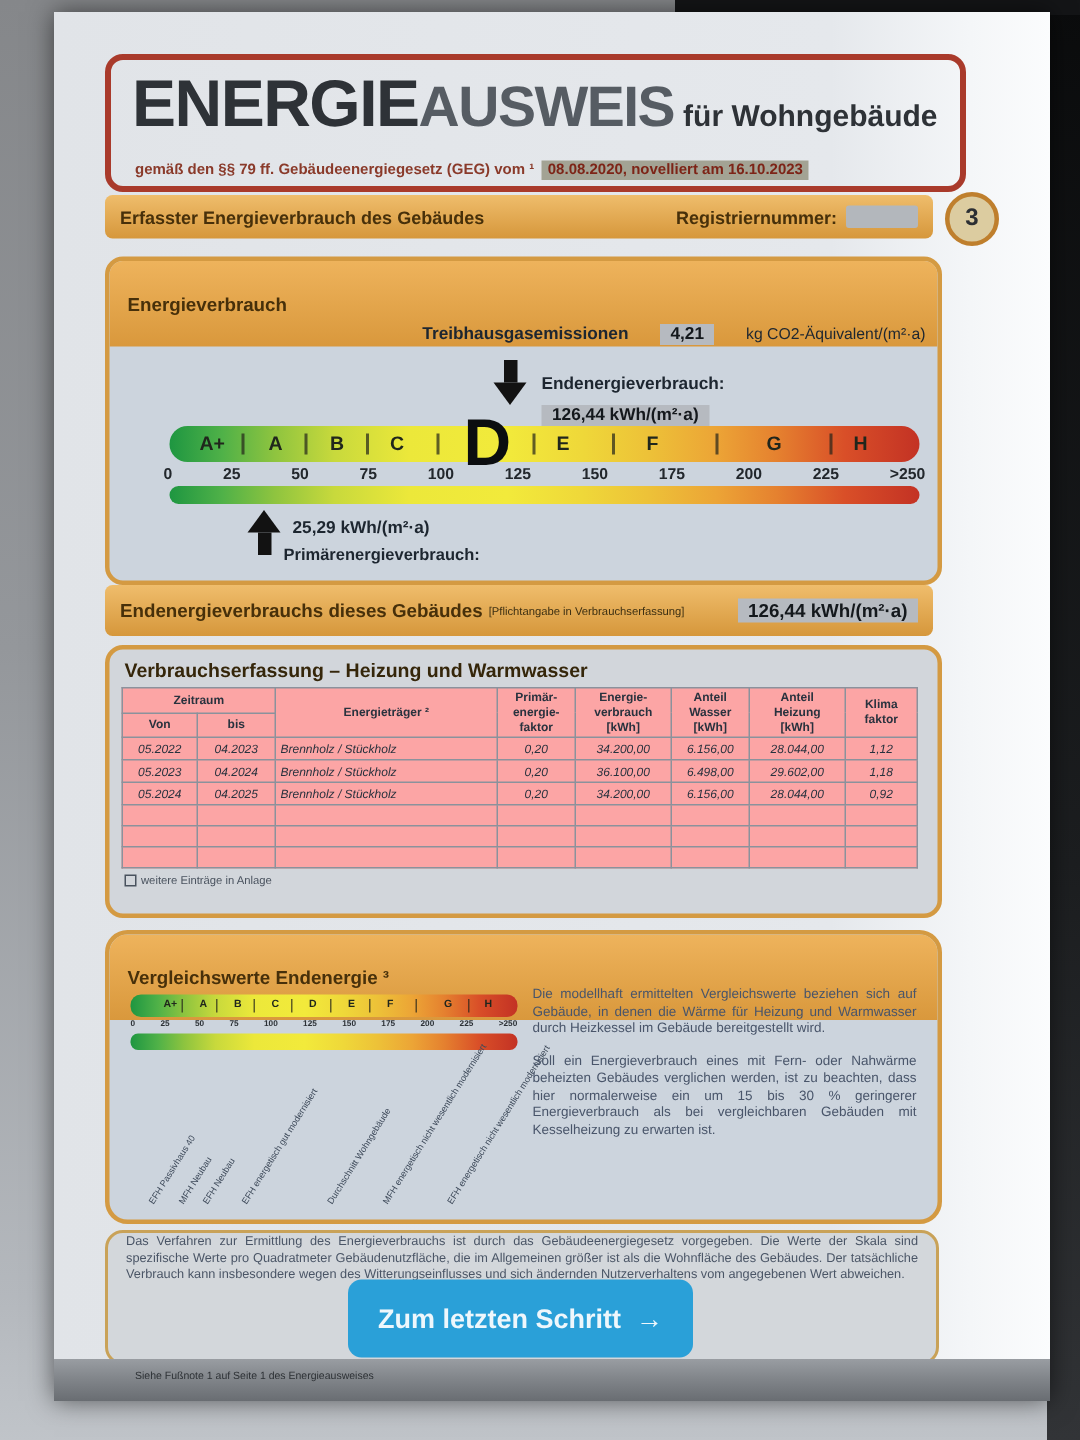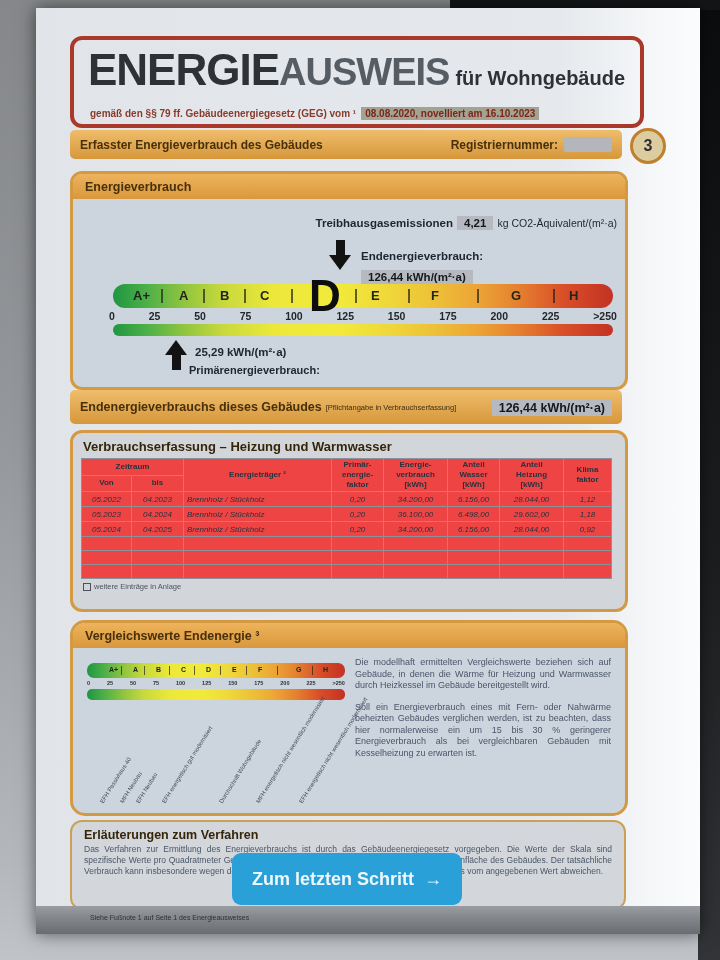--- a/index.html
+++ b/index.html
@@ -30,25 +30,25 @@
     display:flex;align-items:center;padding:0 10px;box-sizing:border-box;font-size:12px;}
   .meta-left{flex:1;}
   .redact{display:inline-block;width:48px;height:15px;background:#b3b7bc;
     border-radius:2px;margin-left:6px;vertical-align:middle;}
   .badge{position:absolute;left:594px;top:120px;width:30px;height:30px;border-radius:50%;
     border:3px solid #bf7f2d;background:#dccca0;display:flex;align-items:center;
     justify-content:center;font-size:16px;font-weight:bold;color:#2c2f33;}
   .sect{position:absolute;border:3px solid #d49a42;border-radius:12px;
     background:#ccd4dd;overflow:hidden;}
   .sect-head{height:25px;background:linear-gradient(180deg,#eeb35c,#d9983c);
-    display:flex;align-items:center;padding:0 12px;font-weight:bold;font-size:12.5px;
+    display:flex;align-items:center;padding:16px 12px;font-weight:bold;font-size:12.5px;
     color:#47300a;}
   
   #consumption{left:34px;top:163px;width:552px;height:213px;}
-  .ghg{position:absolute;right:8px;top:42px;display:flex;align-items:center;gap:4px;
+  .ghg{position:absolute;right:8px;top:42px;display:flex;align-items:center;gap:21px;
     font-size:10.5px;color:#1d2630;white-space:nowrap;}
   .ghg-label{font-weight:bold;font-size:11.5px;}
   .gbox{background:#b6bac0;color:#14181c;font-weight:bold;padding:1px 7px;font-size:11.5px;}
   .fin-label{position:absolute;left:288px;top:76px;font-weight:bold;font-size:11.5px;color:#1d2630;}
   .fin-value{position:absolute;left:288px;top:93px;}
   .arr{position:absolute;width:22px;}
   .arr .stem{width:9px;height:15px;background:#121212;margin:0 auto;}
   .arr .head-down{width:0;height:0;border-left:11px solid transparent;
     border-right:11px solid transparent;border-top:15px solid #121212;}
   .arr .head-up{width:0;height:0;border-left:11px solid transparent;
@@ -74,21 +74,21 @@
   
   .final-bar{position:absolute;left:34px;top:382px;width:552px;height:34px;
     display:flex;align-items:center;padding:0 10px;box-sizing:border-box;}
   .final-label{font-size:12.5px;}
   .final-note{font-size:7.5px;font-weight:normal;color:#3c2f12;margin-left:4px;flex:1;}
   .final-value .gbox{font-size:12.5px;}
   
   #tableSect{left:34px;top:422px;width:552px;height:176px;background:#d2d6db;}
   .tbl-title{padding:6px 10px 4px;font-weight:bold;font-size:13px;color:#35260a;}
   table{border-collapse:collapse;table-layout:fixed;margin:0 8px;width:530px;
-    font-size:8px;color:#29323e;background:#ef4444;}
+    font-size:8px;color:#29323e;background:#fca5a5;}
   th,td{border:1px solid #8b929c;padding:1px 3px;text-align:center;vertical-align:middle;}
   th{font-weight:bold;white-space:pre-line;line-height:1.25;}
   td.lft{text-align:left;}
   tr.data td{height:12px;font-style:italic;}
   tr.empty td{height:11px;}
   .more{margin:3px 0 0 10px;font-size:7.5px;color:#49525e;display:flex;align-items:center;gap:3px;}
   .cbx{display:inline-block;width:6px;height:6px;border:1px solid #49525e;}
   
   #compare{left:34px;top:612px;width:552px;height:190px;border-radius:15px;}
   .mini{position:absolute;left:14px;top:40px;width:258px;}
@@ -364,21 +364,20 @@
         <span class="rl rl5">MFH energetisch nicht wesentlich modernisiert</span>
         <span class="rl rl6">EFH energetisch nicht wesentlich modernisiert</span>
       </div>
       <div class="cmp-text">
         <p>Die modellhaft ermittelten Vergleichswerte beziehen sich auf Gebäude, in denen die Wärme für Heizung und Warmwasser durch Heizkessel im Gebäude bereitgestellt wird.</p>
         <p>Soll ein Energieverbrauch eines mit Fern- oder Nahwärme beheizten Gebäudes verglichen werden, ist zu beachten, dass hier normalerweise ein um 15 bis 30 % geringerer Energieverbrauch als bei vergleichbaren Gebäuden mit Kesselheizung zu erwarten ist.</p>
       </div>
     </div>
 
     <div class="sect" id="explain">
-      <div class="exp-title">Erläuterungen zum Verfahren</div>
       <div class="exp-text">Das Verfahren zur Ermittlung des Energieverbrauchs ist durch das Gebäudeenergiegesetz vorgegeben. Die Werte der Skala sind spezifische Werte pro Quadratmeter Gebäudenutzfläche, die im Allgemeinen größer ist als die Wohnfläche des Gebäudes. Der tatsächliche Verbrauch kann insbesondere wegen des Witterungseinflusses und sich ändernden Nutzerverhaltens vom angegebenen Wert abweichen.</div>
     </div>
 
     <div class="curl">
       <div class="foot-note">Siehe Fußnote 1 auf Seite 1 des Energieausweises</div>
     </div>
   </div>
 
   <button class="cta">
     <span>Zum letzten Schritt</span>

